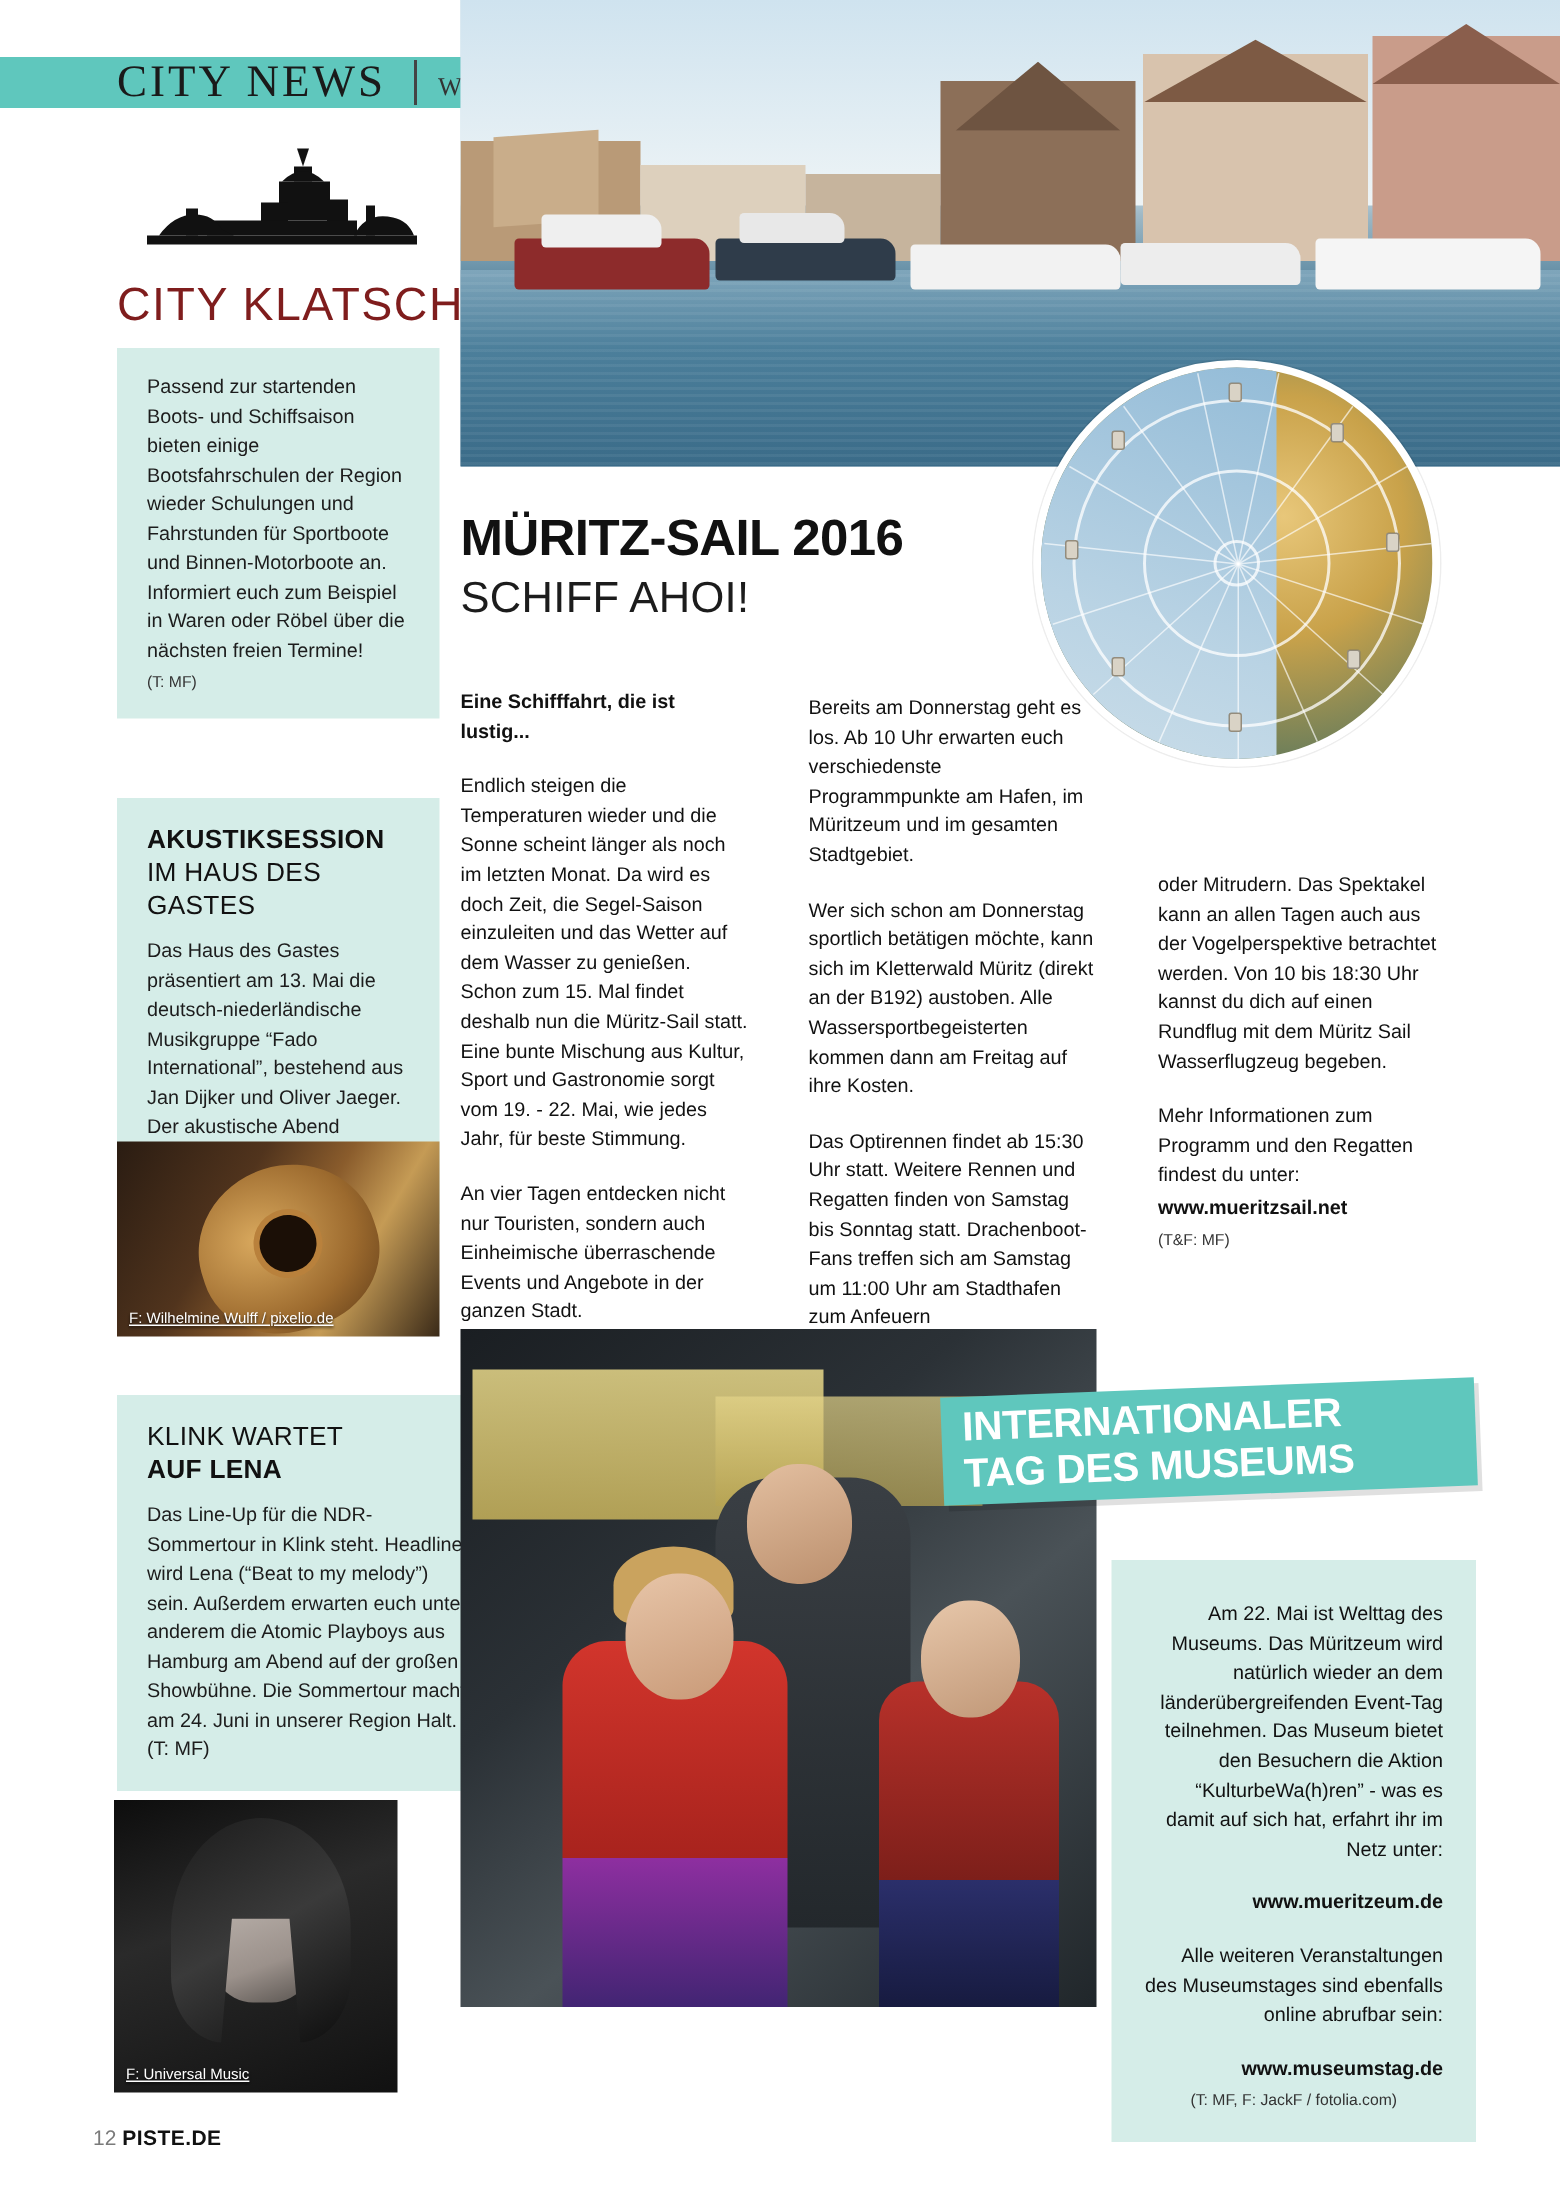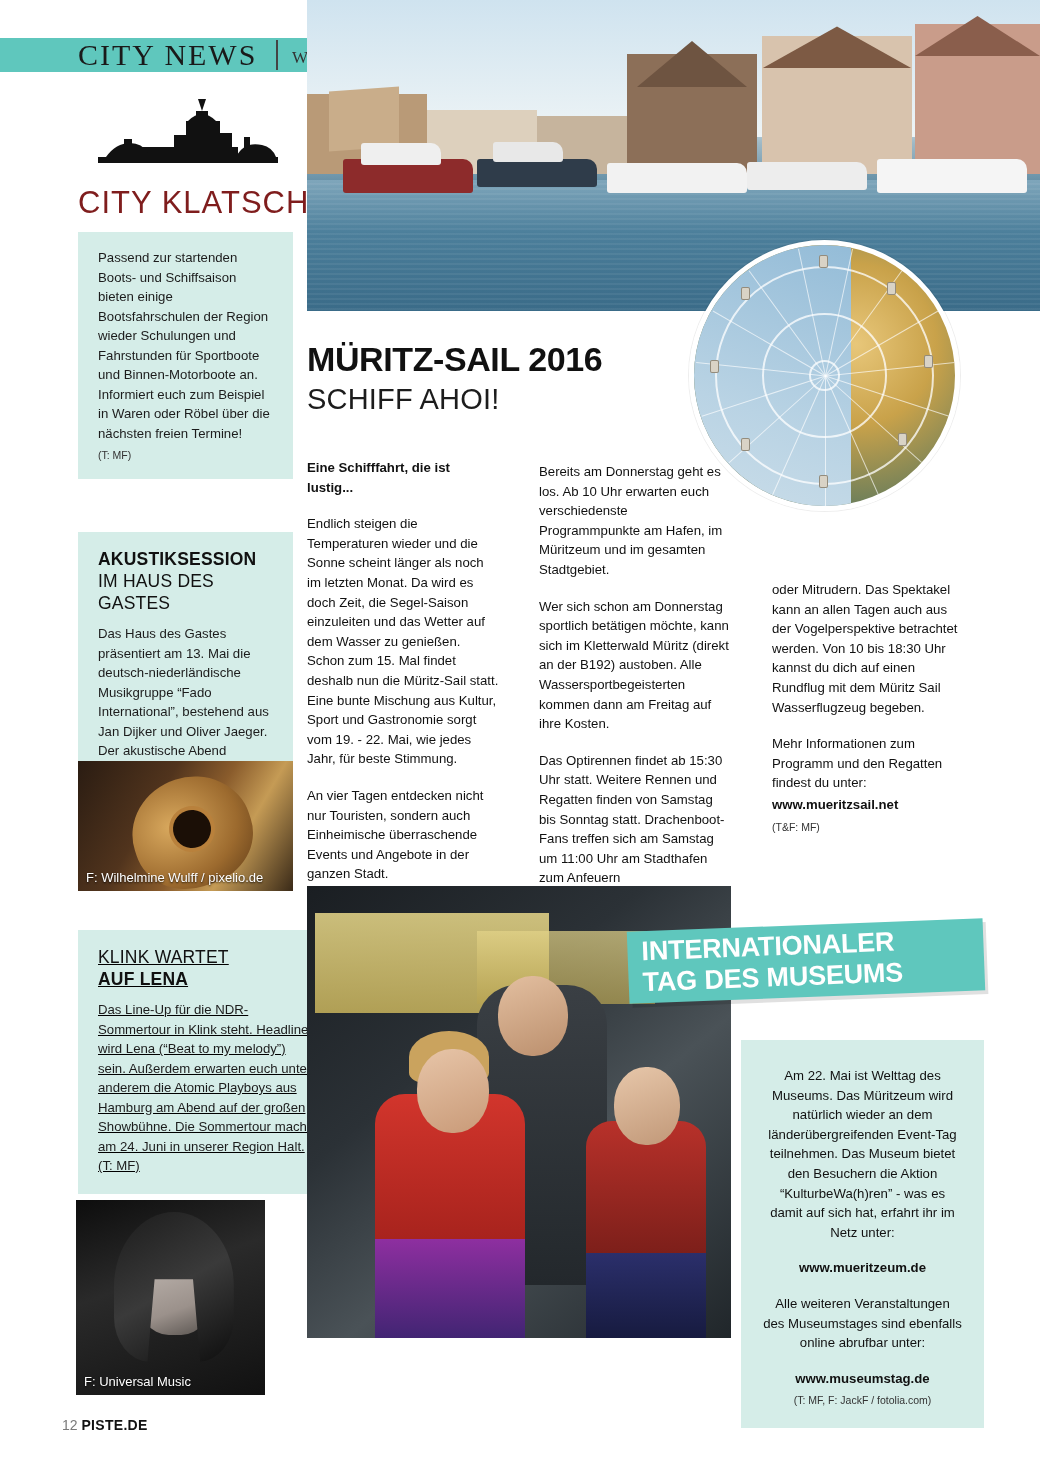--- a/index.html
+++ b/index.html
@@ -114,26 +114,26 @@
     letter-spacing: .2px; margin-bottom: 10px;
   }
   .panel h3 .light { font-weight: 400; }
   .panel p {
     font-size: 13.2px; line-height: 19.5px; color: #1c1c1c;
   }
   .panel .credit { font-size: 10.5px; color: #333; margin-top: 6px; }
 
   #panel-bootsfuehrerschein { left: 78px; top: 232px; width: 215px; }
   #panel-akustiksession { left: 78px; top: 532px; width: 215px; }
-  #panel-klink { left: 78px; top: 930px; width: 256px; text-decoration: underline; }
+  #panel-klink { left: 78px; top: 930px; width: 256px; }
 
   .photo-block { position: absolute; overflow: hidden; }
   .photo-caption {
     position: absolute; left: 8px; bottom: 6px;
-    font-size: 13px; color: #fff; text-shadow: 0 1px 2px rgba(0,0,0,.8);
+    font-size: 10px; color: #fff; text-shadow: 0 1px 2px rgba(0,0,0,.8); text-decoration: underline;
   }
 
   #guitar-photo {
     left: 78px; top: 761px; width: 215px; height: 130px;
     background: linear-gradient(120deg,#2a1c12 0%,#51341d 35%,#8a5c2c 55%,#c59b55 72%,#3a2a18 100%);
   }
   .guitar-body{
     position:absolute; left:25%; top:12%; width:120px; height:110px;
     background: radial-gradient(ellipse at 35% 40%, #d9a95e, #9c6a2e 60%, #5d3a17);
     border-radius: 50% 50% 45% 45%;
@@ -238,21 +238,21 @@
     color: #fff; font-weight: 800; font-size: 27px; line-height: 31px;
     padding-left: 14px; letter-spacing: -.2px;
   }
   #museum-banner .l1 { padding-top: 5px; }
 
   #museum-panel {
     position: absolute; left: 741px; top: 1040px; width: 243px;
     background: #d5ede8; padding: 26px 22px 22px 22px;
     text-align: center;
   }
-  #museum-panel p { font-size: 13.2px; line-height: 19.6px; color: #111; margin-bottom: 16px; }
+  #museum-panel p { font-size: 13.2px; line-height: 19.6px; color: #111; margin-bottom: 16px; text-align: right; }
   #museum-panel .link { font-weight: 700; }
   #museum-panel .credit { font-size: 10.5px; color: #333; }
 
   
   #footer {
     position: absolute; left: 62px; bottom: 38px;
     font-size: 14px; color: #333;
   }
   #footer .pagenum { color: #7a7a7a; }
   #footer .brand { font-weight: 700; color: #111; letter-spacing: .3px; }
@@ -406,21 +406,21 @@
 </div>
 
 <div id="museum-banner">
   <div class="line l1">INTERNATIONALER</div>
   <div class="line">TAG DES MUSEUMS</div>
 </div>
 
 <div id="museum-panel">
   <p>Am 22. Mai ist Welttag des Museums. Das Müritzeum wird natürlich wieder an dem länderübergreifenden Event-Tag teilnehmen. Das Museum bietet den Besuchern die Aktion “KulturbeWa(h)ren” - was es damit auf sich hat, erfahrt ihr im Netz unter:</p>
   <p class="link">www.mueritzeum.de</p>
-  <p>Alle weiteren Veranstaltungen des Museumstages sind ebenfalls online abrufbar unter:</p>
+  <p>Alle weiteren Veranstaltungen des Museumstages sind ebenfalls online abrufbar sein:</p>
   <p class="link" style="margin-bottom:6px">www.museumstag.de</p>
   <div class="credit">(T: MF, F: JackF / fotolia.com)</div>
 </div>
 
 <div id="footer">
   <span class="pagenum">12</span>
   <span class="brand">PISTE.DE</span>
 </div>
 
 </body></html>

